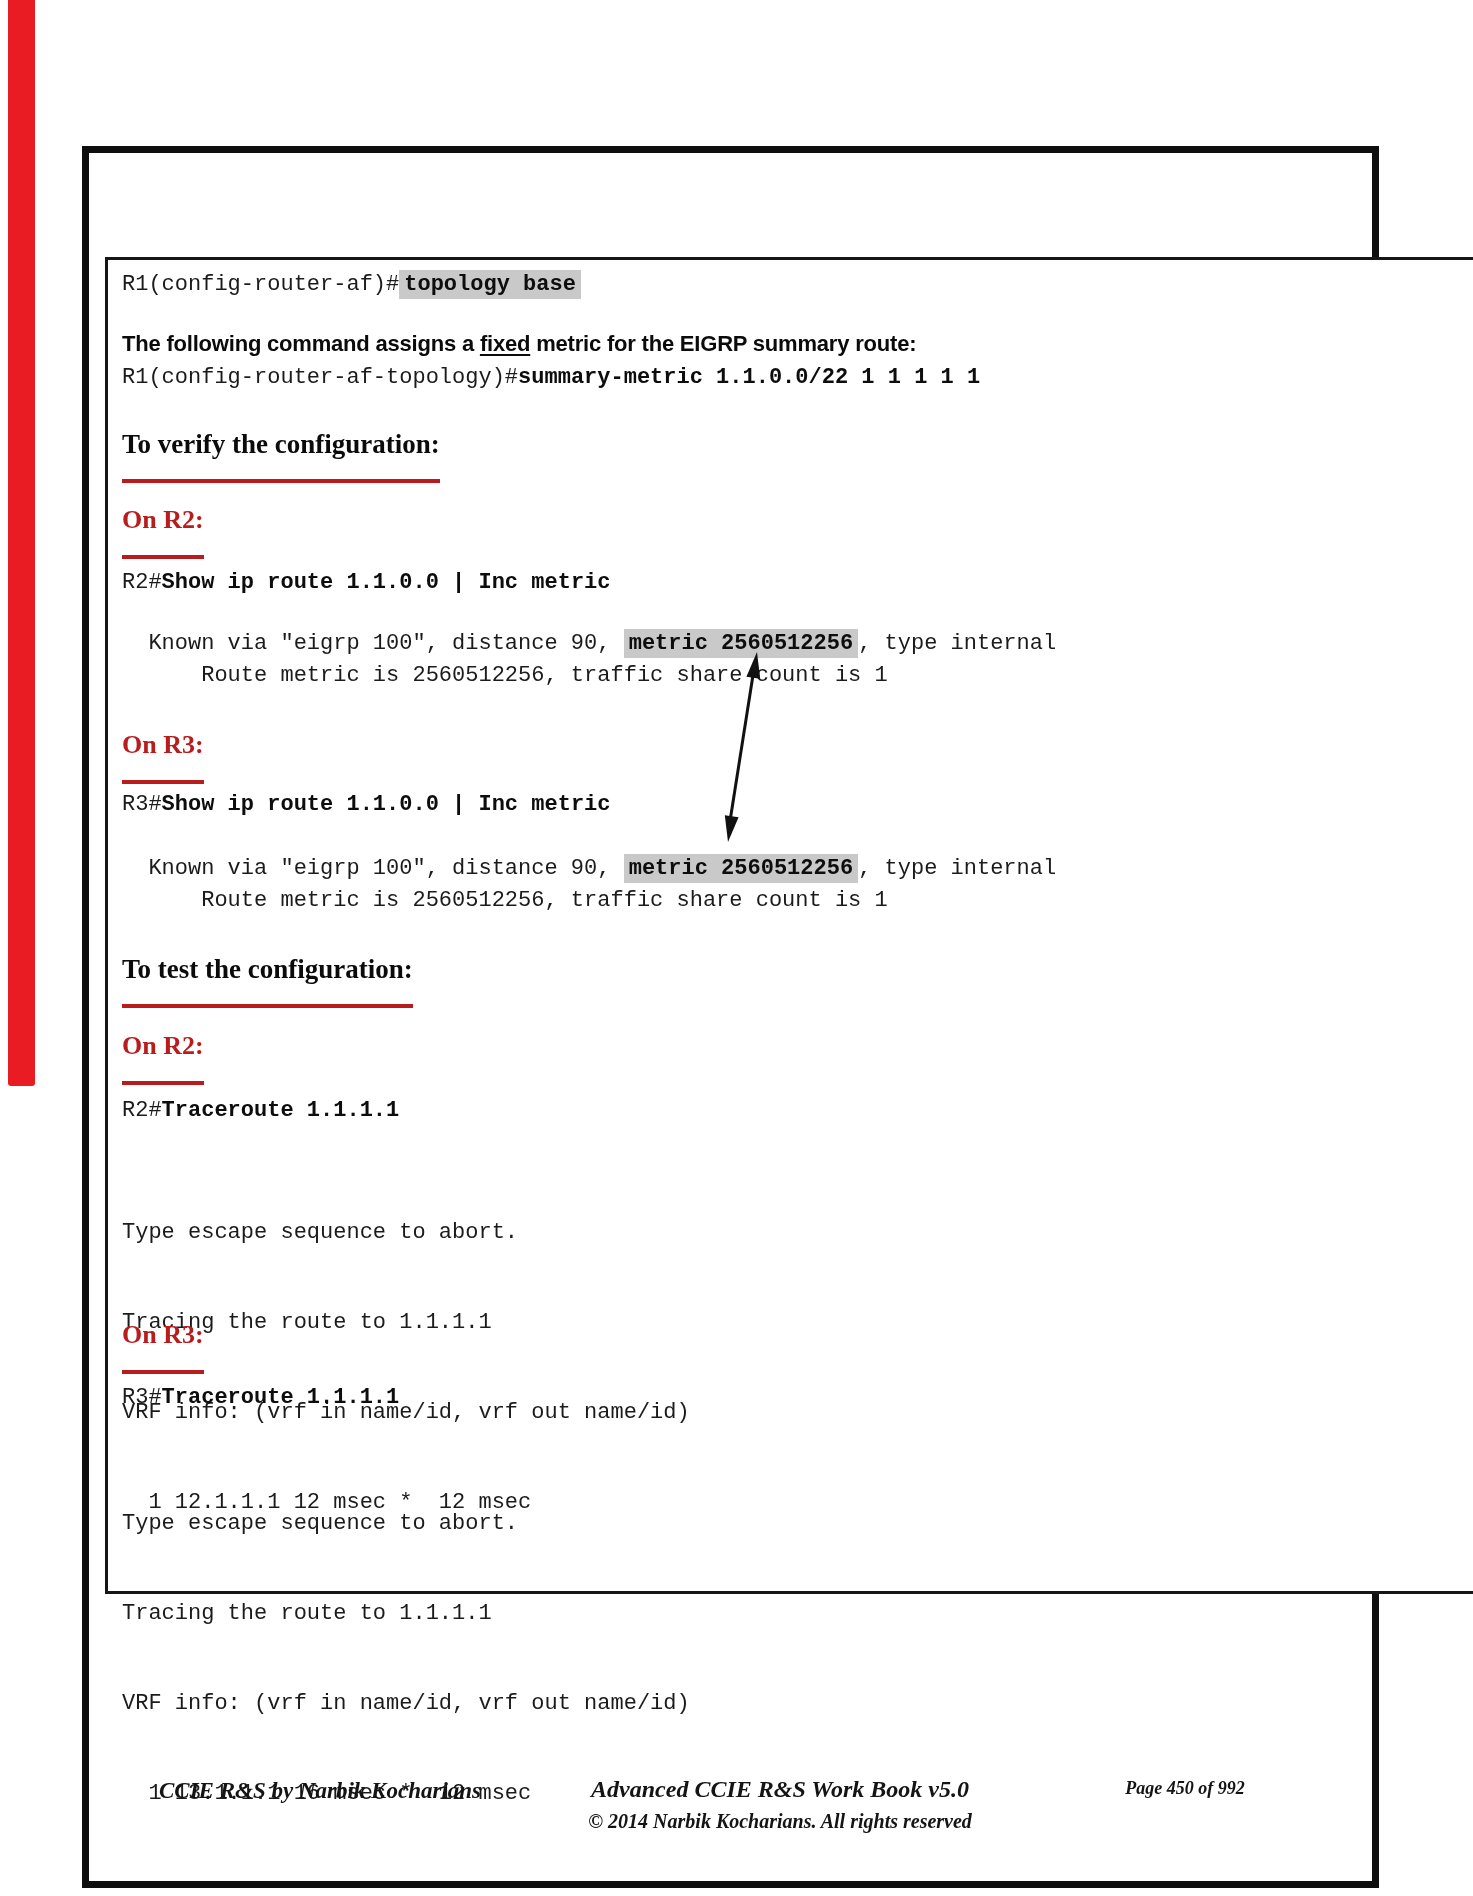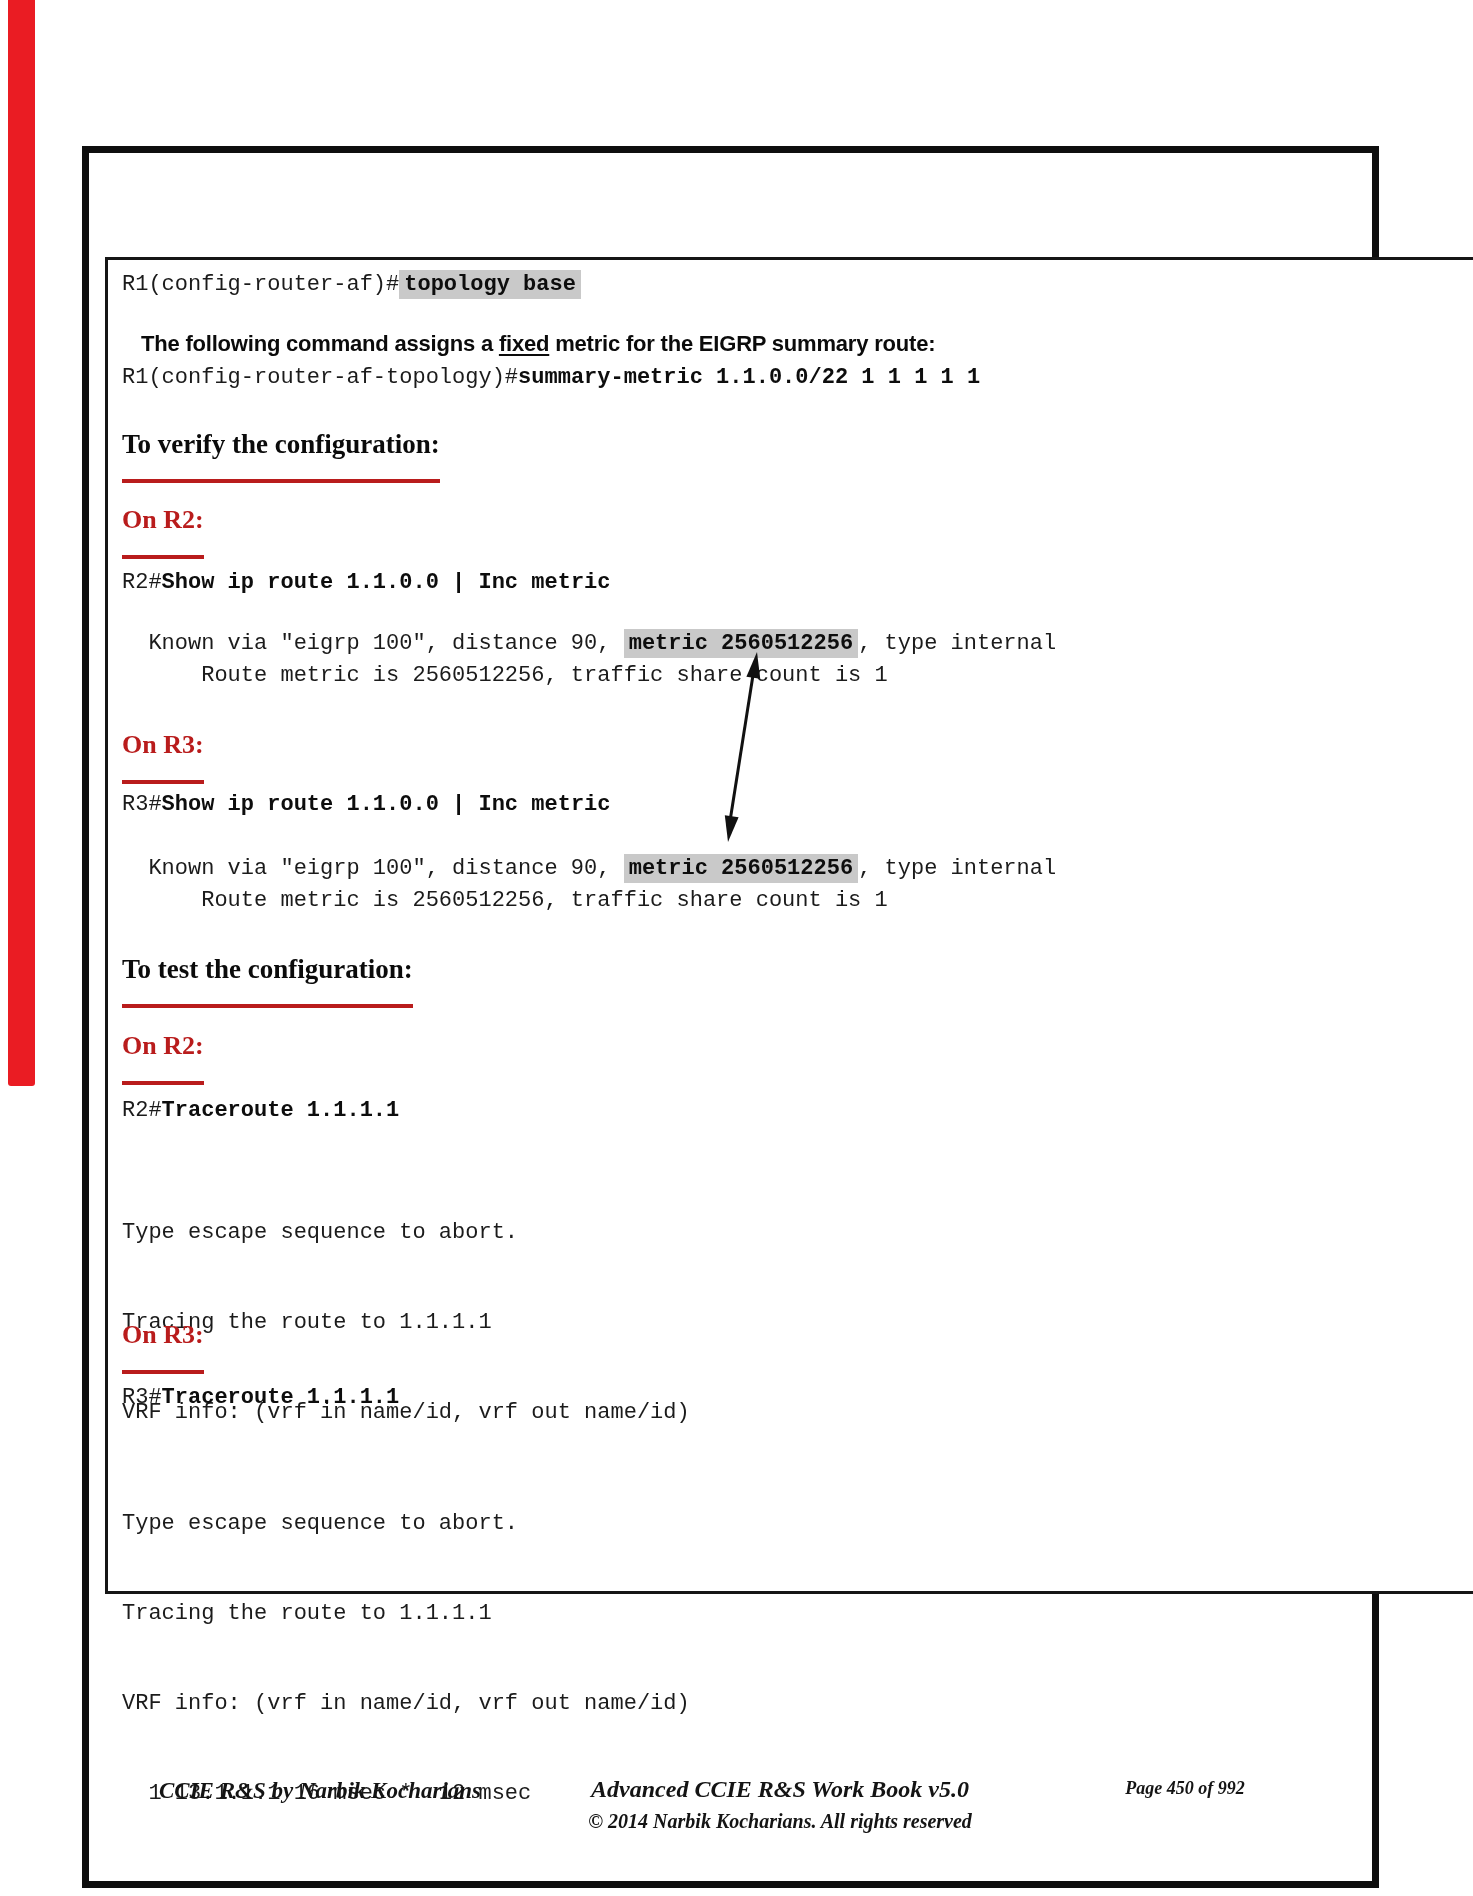--- a/index.html
+++ b/index.html
@@ -8,21 +8,21 @@
   .red-bar{position:absolute;left:8px;top:0;width:27px;height:1086px;background:#ea1c23;border-radius:0 0 3px 3px;}
   .outer-frame{position:absolute;left:82px;top:146px;width:1297px;height:1742px;
         border:7px solid #0e0e0e;box-sizing:border-box;background:#ffffff;}
   .inner-box{position:absolute;left:105px;top:257px;width:1445px;height:1337px;
         border:3px solid #161616;box-sizing:border-box;background:#ffffff;}
   .line{position:absolute;left:14px;white-space:pre;}
   .mono{font-family:"Liberation Mono","DejaVu Sans Mono",monospace;font-size:22px;line-height:30px;color:#1b1b1b;}
   .b{font-weight:bold;color:#0d0d0d;}
   .hl{background:#c9c9c9;padding:2px 5px;}
   .note{font-family:"Liberation Sans",sans-serif;font-weight:bold;font-size:22px;line-height:30px;
-        color:#0b0b0b;letter-spacing:-0.2px;margin-left:19px;}
+        color:#0b0b0b;letter-spacing:-0.2px;}
   .uf{text-decoration:underline;text-decoration-thickness:2px;text-underline-offset:3px;}
   .h-main{font-family:"Liberation Serif",serif;font-weight:bold;font-size:27px;line-height:34px;color:#0b0b0b;}
   .h-sub{font-family:"Liberation Serif",serif;font-weight:bold;font-size:26px;line-height:34px;color:#b91c1c;}
   .hu{border-bottom:4px solid #b91c1c;padding-bottom:18px;display:inline-block;text-align:right;}
   .arrow-overlay{position:absolute;left:0;top:0;width:1473px;height:1896px;pointer-events:none;}
   .footer-item{position:absolute;text-align:center;font-family:"Liberation Serif",serif;font-weight:bold;color:#141414;font-style:italic;}
   .f-author{left:140px;top:1778px;width:360px;font-size:23px;}
   .f-book{left:480px;top:1776px;width:600px;font-size:24px;}
   .f-copy{left:480px;top:1810px;width:600px;font-size:20px;}
   .f-page{left:1065px;top:1778px;width:240px;font-size:18px;font-style:italic;}
@@ -65,20 +65,21 @@
     <div class="line h-main" style="top:692px"><span class="hu">To test the configuration:</span></div>
 
     <div class="line h-sub" style="top:769px"><span class="hu">On R2:</span></div>
 
     <div class="line mono" style="top:836px"><span>R2#</span><span class="b">Traceroute 1.1.1.1</span></div>
 
     <div class="line mono" style="top:898px">
       <div>Type escape sequence to abort.</div>
       <div>Tracing the route to 1.1.1.1</div>
       <div>VRF info: (vrf in name/id, vrf out name/id)</div>
+      <div>  1 12.1.1.1 12 msec *  12 msec</div>
     </div>
 
     <div class="line h-sub" style="top:1058px"><span class="hu">On R3:</span></div>
 
     <div class="line mono" style="top:1123px"><span>R3#</span><span class="b">Traceroute 1.1.1.1</span></div>
 
     <div class="line mono" style="top:1189px">
       <div>Type escape sequence to abort.</div>
       <div>Tracing the route to 1.1.1.1</div>
       <div>VRF info: (vrf in name/id, vrf out name/id)</div>

